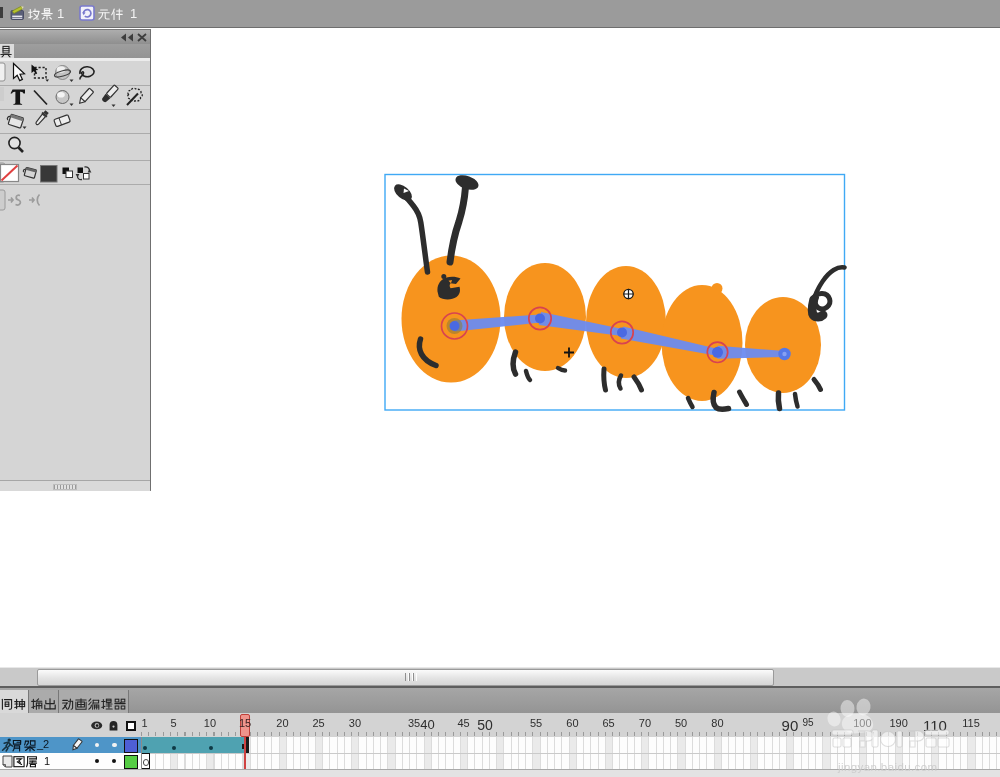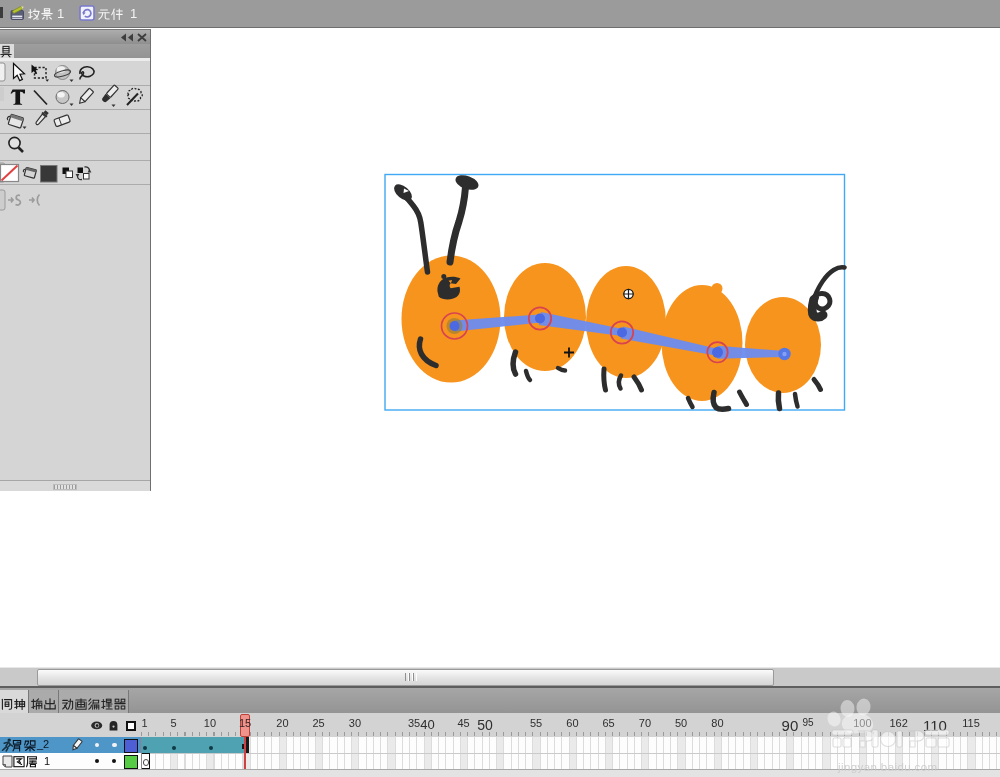--- a/index.html
+++ b/index.html
@@ -173,21 +173,21 @@
       <span class="abs" style="left:536.1px;top:4px;transform:translateX(-50%) translateZ(0);font-size:11px;color:#2e2e2e;">55</span>
       <span class="abs" style="left:572.4px;top:4px;transform:translateX(-50%) translateZ(0);font-size:11px;color:#2e2e2e;">60</span>
       <span class="abs" style="left:608.6px;top:4px;transform:translateX(-50%) translateZ(0);font-size:11px;color:#2e2e2e;">65</span>
       <span class="abs" style="left:644.9px;top:4px;transform:translateX(-50%) translateZ(0);font-size:11px;color:#2e2e2e;">70</span>
       <span class="abs" style="left:681.1px;top:4px;transform:translateX(-50%) translateZ(0);font-size:11px;color:#2e2e2e;">50</span>
       <span class="abs" style="left:717.4px;top:4px;transform:translateX(-50%) translateZ(0);font-size:11px;color:#2e2e2e;">80</span>
       <span class="abs" style="left:753.6px;top:4px;transform:translateX(-50%) translateZ(0);font-size:11px;color:#2e2e2e;margin-top:44px;">85</span>
       <span class="abs" style="left:789.9px;top:4px;transform:translateX(-50%) translateZ(0);font-size:15px;color:#2e2e2e;">90</span>
       <span class="abs" style="left:808px;top:4px;transform:translateX(-50%) translateZ(0);font-size:10px;color:#2e2e2e;text-align:center;">95</span>
       <span class="abs" style="left:862.4px;top:4px;transform:translateX(-50%) translateZ(0);font-size:11px;color:#2e2e2e;">100</span>
-      <span class="abs" style="left:898.6px;top:4px;transform:translateX(-50%) translateZ(0);font-size:11px;color:#2e2e2e;">162</span>
+      <span class="abs" style="left:898.6px;top:4px;transform:translateX(-50%) translateZ(0);font-size:11px;color:#2e2e2e;">190</span>
       <span class="abs" style="left:934.9px;top:4px;transform:translateX(-50%) translateZ(0);font-size:15px;color:#2e2e2e;">110</span>
       <span class="abs" style="left:971.1px;top:4px;transform:translateX(-50%) translateZ(0);font-size:11px;color:#2e2e2e;">115</span>
     </div>
 
     <div class="abs" style="left:141px;top:19px;width:859px;height:4px;background:repeating-linear-gradient(90deg,#9a9a9a 0 1px,rgba(0,0,0,0) 1px 7.25px);"></div>
 
     <div class="abs" style="left:240px;top:1px;width:8px;height:21px;background:#ef948c;border:1px solid #bf3f39;border-radius:2px;"></div>
     <div class="abs" style="left:239px;top:4px;font-size:11px;color:#3a2222;">15</div>
   </div>
 

